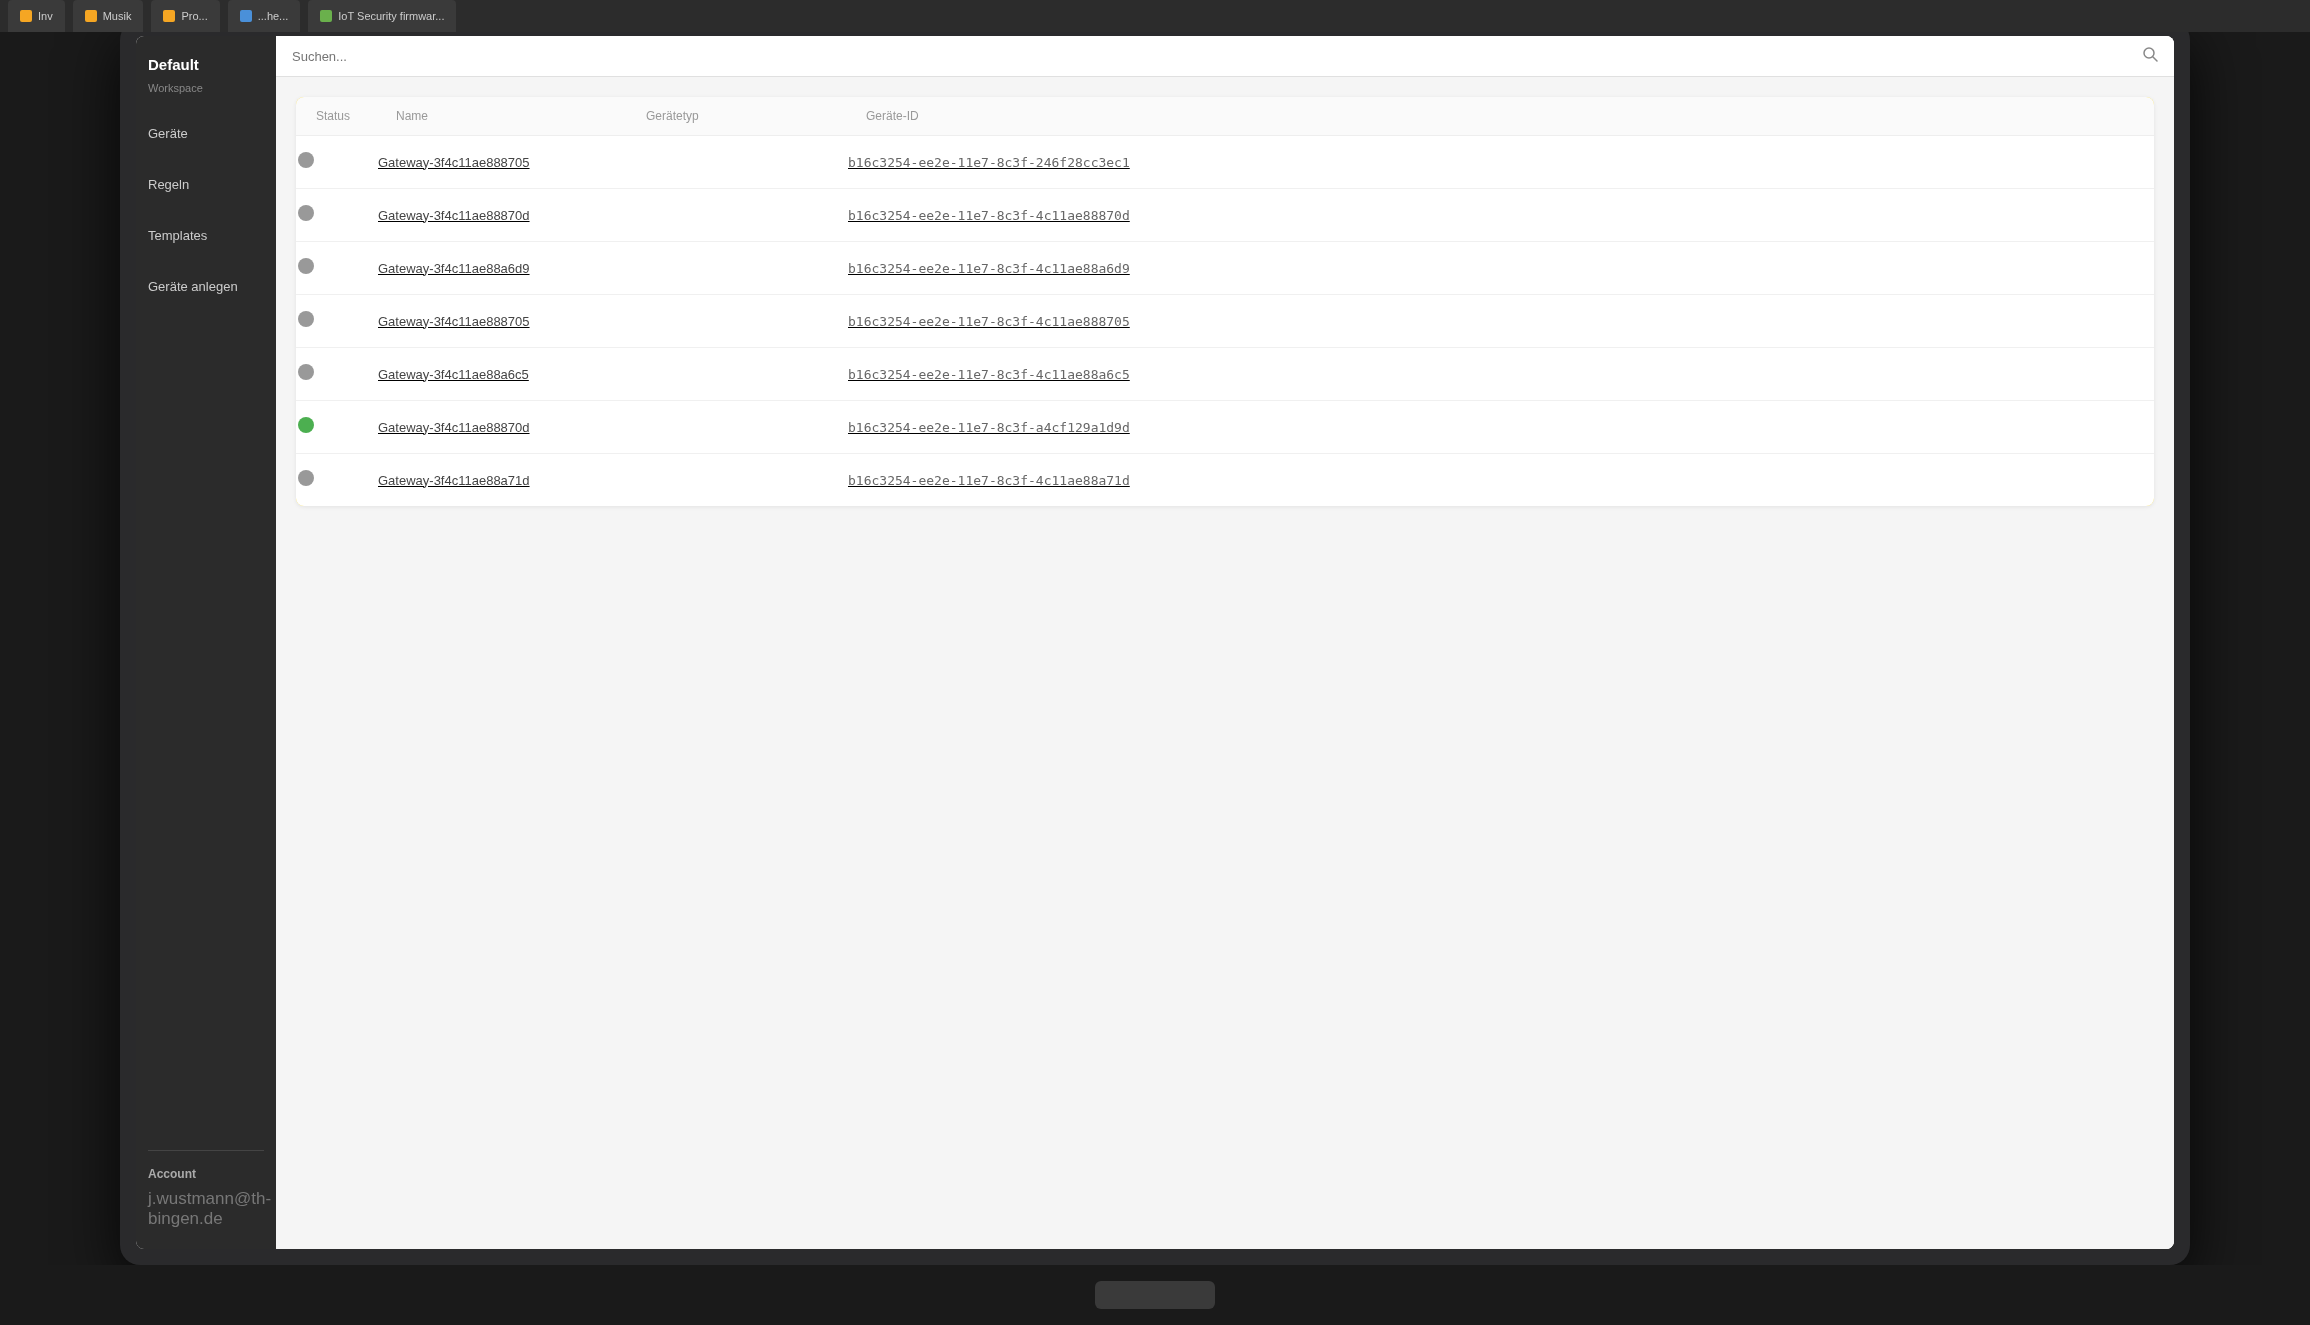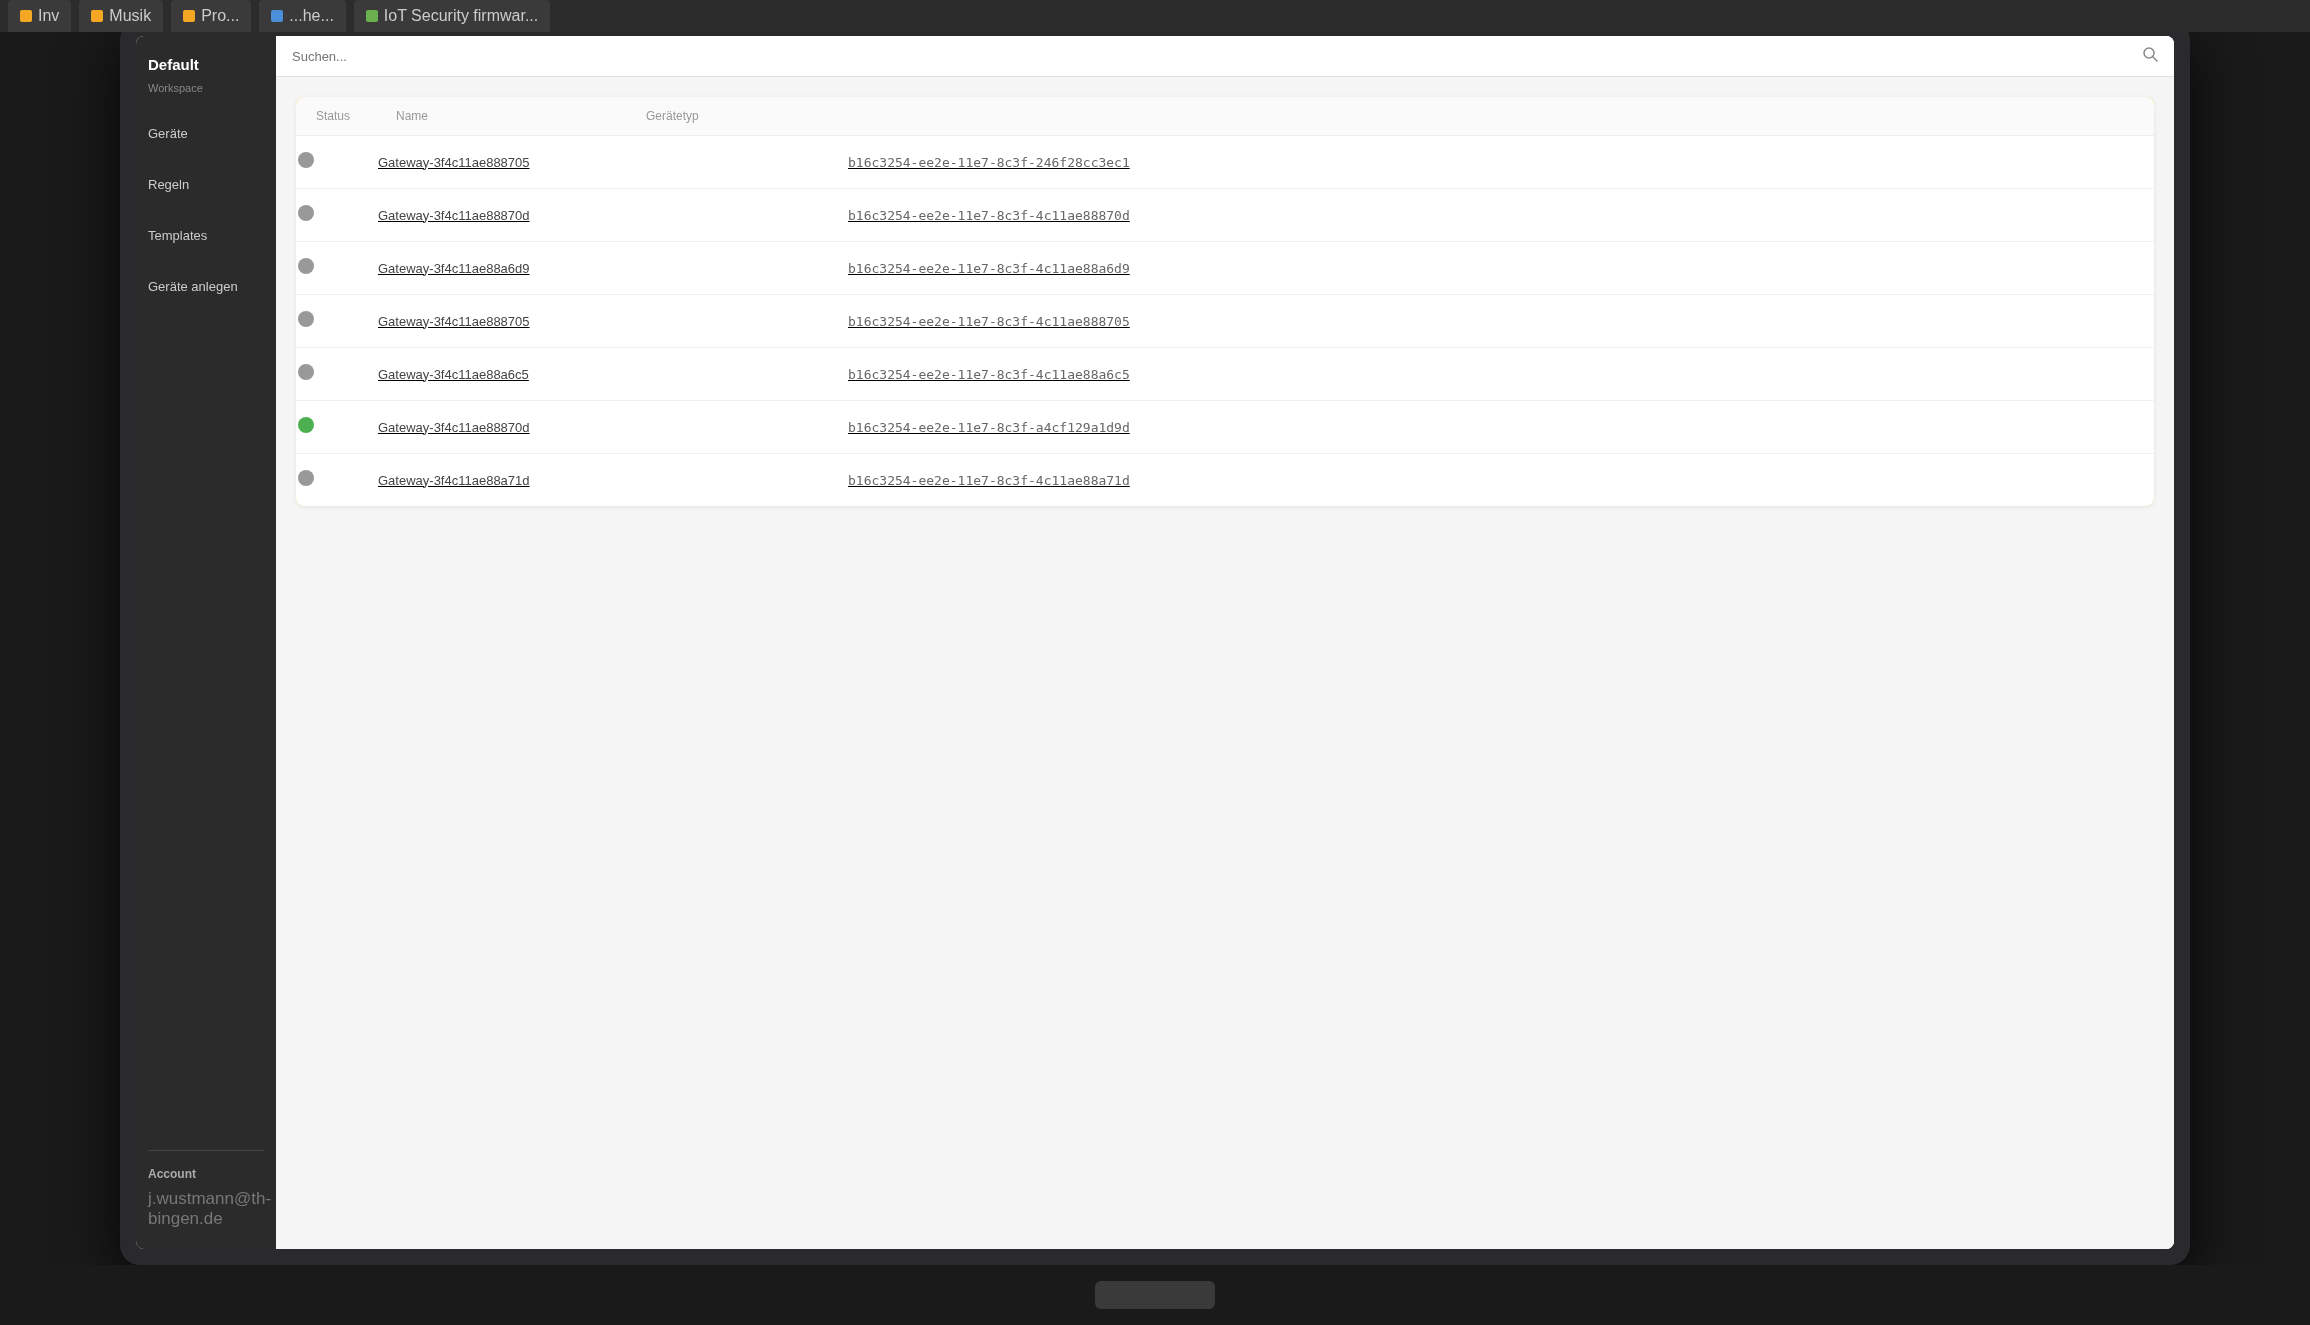--- a/index.html
+++ b/index.html
@@ -23,21 +23,21 @@
       position: absolute;
       top: 0;
       left: 0;
       right: 0;
       z-index: 10;
     }
     .browser-tab {
       background: #3a3a3a;
       border-radius: 4px 4px 0 0;
       padding: 12px 12px;
-      font-size: 16px;
+      font-size: 11px;
       color: #ccc;
       display: flex;
       align-items: center;
       gap: 6px;
       height: 32px;
     }
     .tab-icon {
       width: 12px;
       height: 12px;
       border-radius: 2px;
@@ -293,20 +293,21 @@
           </svg>
         </button>
       </div>
 
       <div class="table-container">
         <div class="device-table">
           <div class="table-header">
             <span class="col-header">Status</span>
             <span class="col-header">Name</span>
             <span class="col-header">Gerätetyp</span>
+            <span class="col-header">Geräte-ID</span>
           </div>
 
           <div id="table-body">
               <div class="table-row">
       <div>
         <span class="status-dot status-offline"></span>
       </div>
       <div class="cell-name">Gateway-3f4c11ae888705</div>
       <div class="cell-type"></div>
       <div class="cell-id">b16c3254-ee2e-11e7-8c3f-246f28cc3ec1</div>

